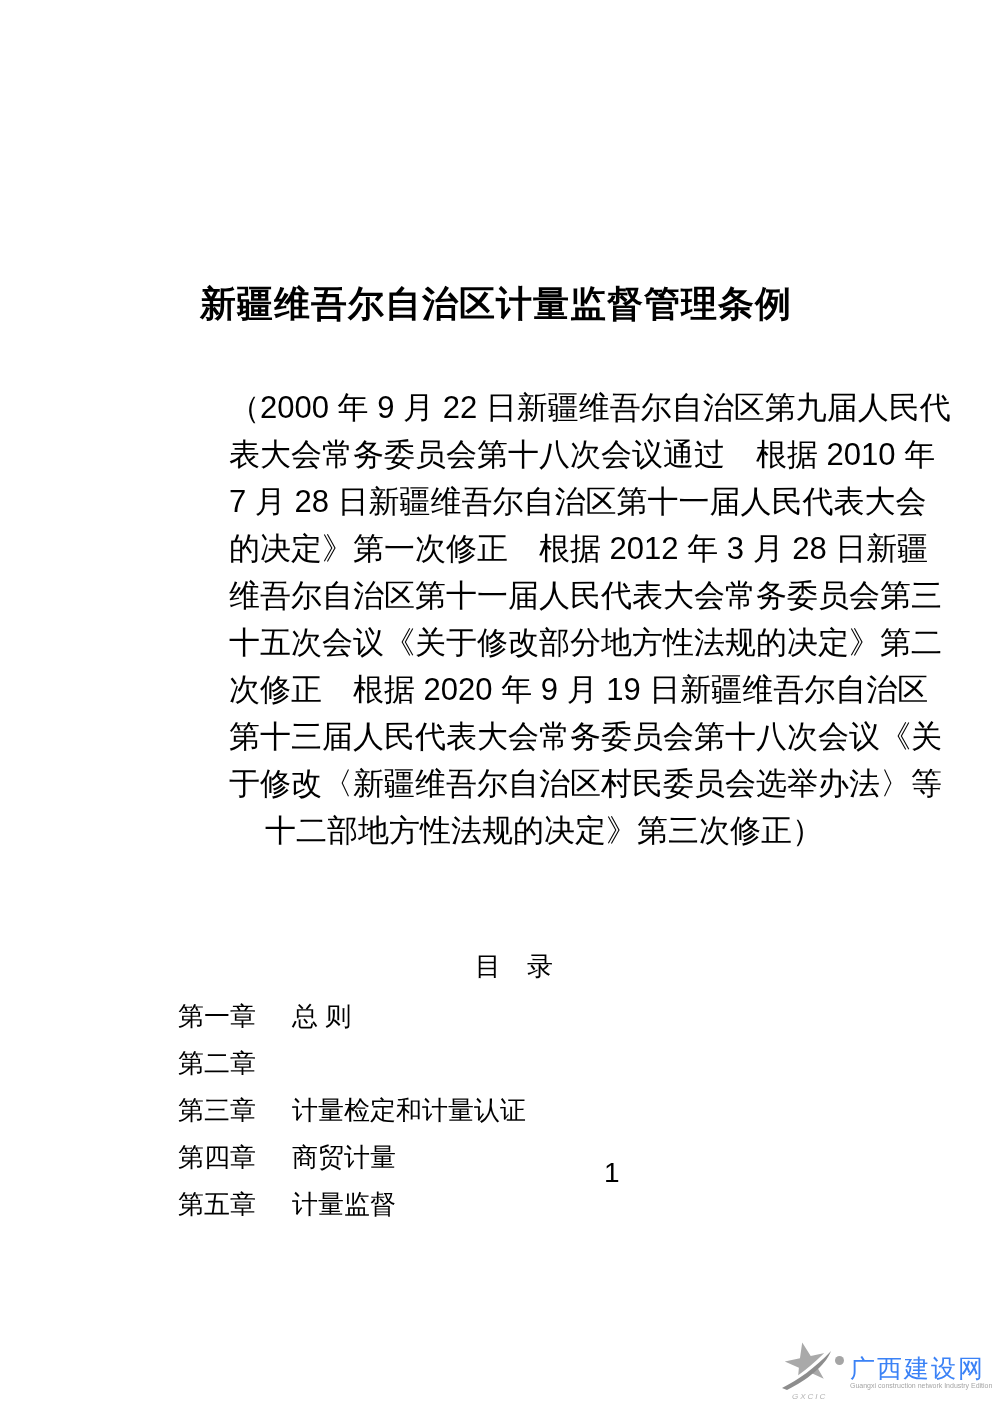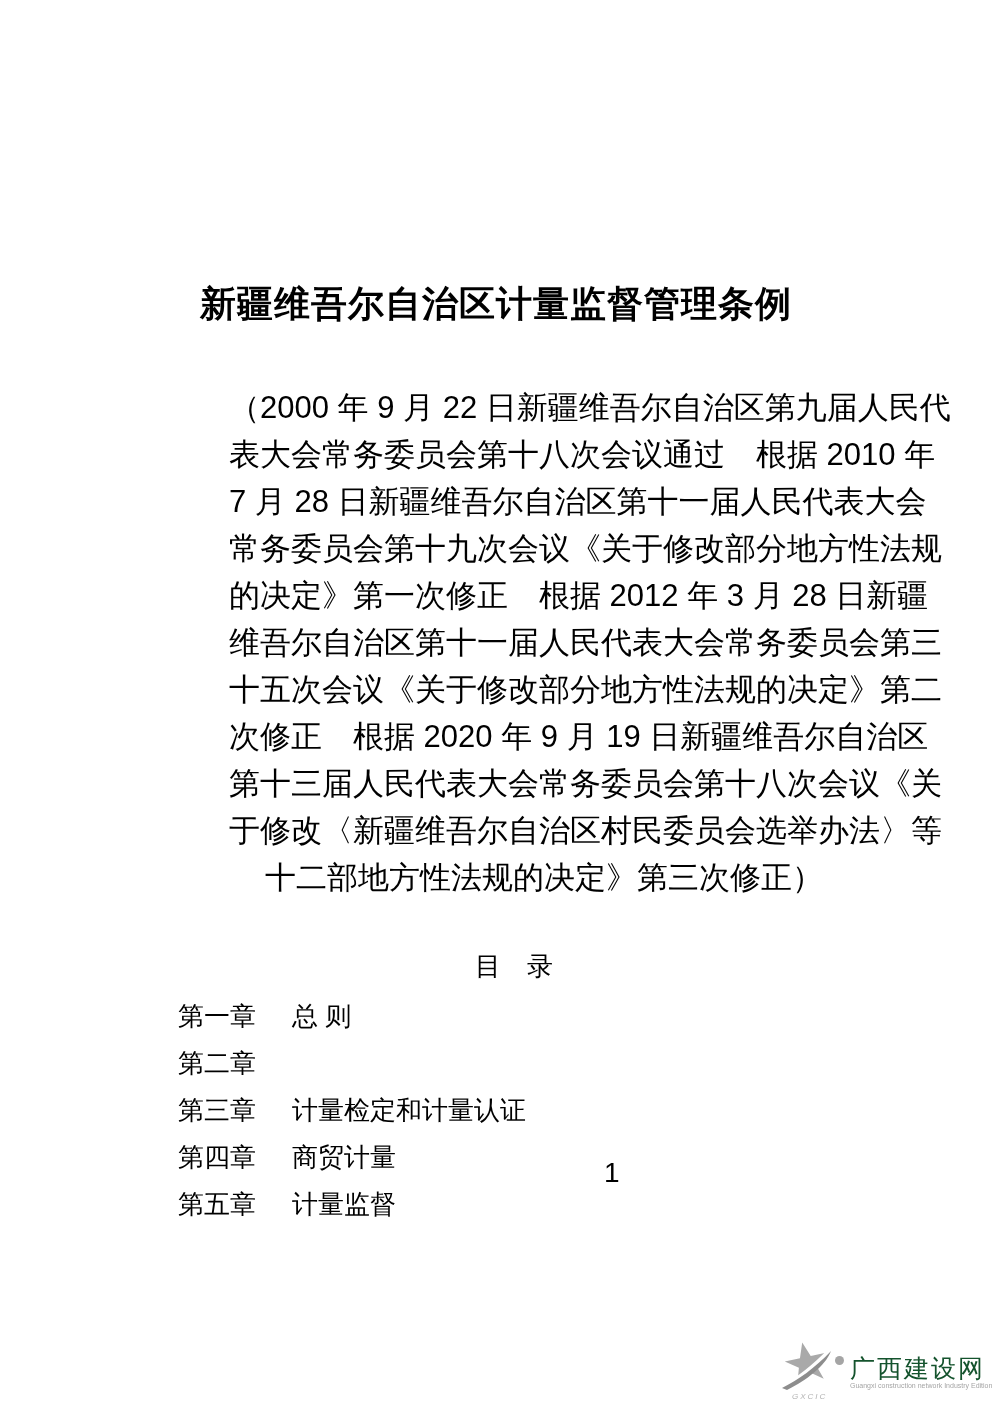--- a/index.html
+++ b/index.html
@@ -112,21 +112,21 @@
     letter-spacing: 2px;
     margin-top: 12px;
   }
   .logo-name {
     position: absolute;
     left: 70px;
     top: 19px;
     width: 140px;
     font-size: 25px;
     line-height: 26px;
-    color: #14532d;
+    color: #3b82f6;
     letter-spacing: 2px;
     white-space: nowrap;
   }
   .logo-tagline {
     position: absolute;
     left: 70px;
     top: 46px;
     width: 145px;
     font-size: 7px;
     color: #a5a5a5;
@@ -137,21 +137,20 @@
 <body>
 
 <div class="page">
 
   <div class="doc-title">新疆维吾尔自治区计量监督管理条例</div>
 
   <div class="intro-block">
     <div class="intro-line">（2000 年 9 月 22 日新疆维吾尔自治区第九届人民代</div>
     <div class="intro-line">表大会常务委员会第十八次会议通过　根据 2010 年</div>
     <div class="intro-line">7 月 28 日新疆维吾尔自治区第十一届人民代表大会</div>
-    <div class="intro-line">常务委员会第十九次会议《关于修改部分地方性法规</div>
     <div class="intro-line">的决定》第一次修正　根据 2012 年 3 月 28 日新疆</div>
     <div class="intro-line">维吾尔自治区第十一届人民代表大会常务委员会第三</div>
     <div class="intro-line">十五次会议《关于修改部分地方性法规的决定》第二</div>
     <div class="intro-line">次修正　根据 2020 年 9 月 19 日新疆维吾尔自治区</div>
     <div class="intro-line">第十三届人民代表大会常务委员会第十八次会议《关</div>
     <div class="intro-line">于修改〈新疆维吾尔自治区村民委员会选举办法〉等</div>
     <div class="intro-line center-last">十二部地方性法规的决定》第三次修正）</div>
   </div>
 
   <div class="toc-heading">目　录</div>

